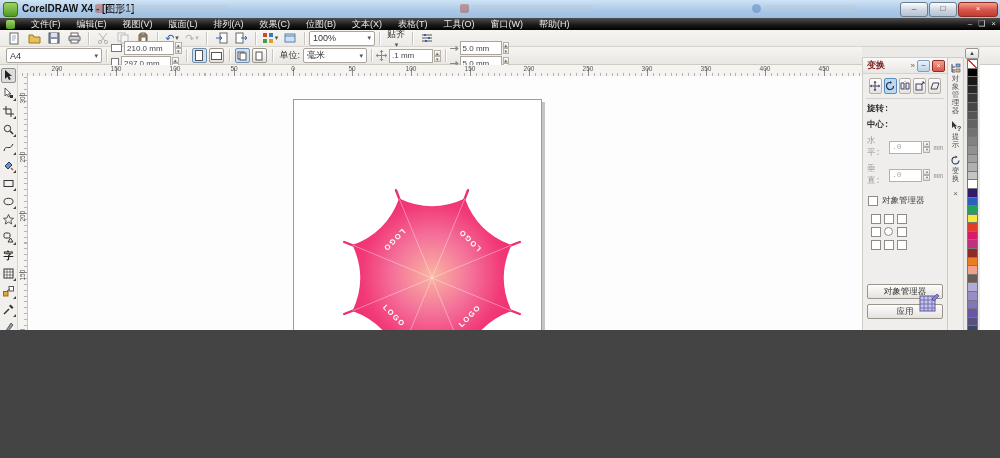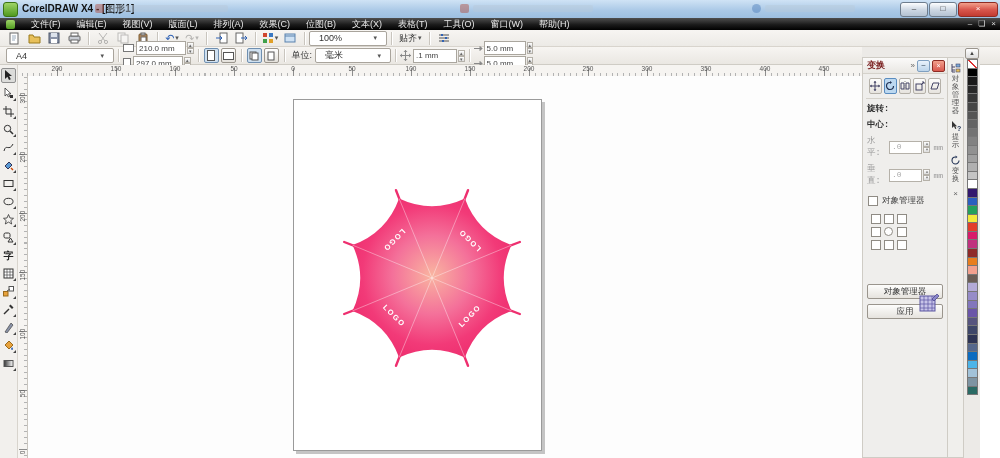--- a/index.html
+++ b/index.html
@@ -1,16 +1,16 @@
 <!DOCTYPE html>
 <html><head>
 <meta charset="utf-8">
 <style>
   html,body{margin:0;padding:0;background:#444;}
-  #app{position:relative;width:1000px;height:458px;overflow:hidden;
+  #app{position:relative;width:1000px;height:330px;overflow:hidden;
        font-family:"Liberation Sans","DejaVu Sans",sans-serif;background:#fff;
        -webkit-font-smoothing:antialiased;}
   
   .titlebar{position:absolute;left:0;top:0;width:1000px;height:18px;
     background:linear-gradient(#cfe3f5,#a9c8e6 60%,#9dbfe0);border-bottom:1px solid #7f9fc0;}
   .title-ico{position:absolute;left:3px;top:2px;width:13px;height:13px;background:linear-gradient(#9fd468,#4f9a1f);border-radius:3px;border:1px solid #3c7416;}
   .title-text{position:absolute;left:22px;top:2px;font-size:10px;color:#111;font-weight:bold;}
   .ghost{position:absolute;top:4px;height:10px;opacity:.45;}
   .ghost .gdot{display:inline-block;width:9px;height:9px;border-radius:2px;vertical-align:top;margin-right:4px;}
   .ghost .gbar{display:inline-block;width:120px;height:7px;border-radius:2px;background:#b9c9da;vertical-align:top;margin-top:1px;}
@@ -28,24 +28,24 @@
   .toolbar{position:absolute;left:0;top:30px;width:1000px;height:17px;
     background:linear-gradient(#f7f5f2,#eceae6);border-bottom:1px solid #d8d4cd;display:flex;align-items:center;padding-left:4px;box-sizing:border-box;}
   .propbar{position:absolute;left:0;top:47px;width:1000px;height:18px;
     background:linear-gradient(#f7f5f2,#eae7e2);border-bottom:1px solid #cfccc5;display:flex;align-items:center;padding-left:6px;box-sizing:border-box;}
   .tb-btn{width:18px;height:15px;display:flex;align-items:center;justify-content:center;margin:0 1px;border-radius:2px;}
   .tb-btn svg{display:block;}
   .tb-btn.dis{opacity:.38;}
   .sep{width:1px;height:13px;background:#c9c5be;box-shadow:1px 0 0 #fff;margin:0 4px;}
   .dd{font-size:7px;color:#555;margin-left:1px;}
   .combo{height:13px;background:#fff;border:1px solid #a9a49c;border-radius:2px;
-    font-size:9px;color:#333;display:flex;align-items:center;padding:0 9px;gap:0;}
+    font-size:9px;color:#333;display:flex;align-items:center;padding:0 3px;gap:0;}
   .combo .dd{margin-left:auto;}
   .glyphbtn{font-size:11px;color:#2f62b5;line-height:13px;}
-  .txtbtn{font-size:9px;color:#333;display:flex;align-items:center;gap:0;padding:0 3px;}
+  .txtbtn{font-size:9px;color:#333;display:flex;align-items:center;gap:0;padding:0 3px;flex-direction:column;}
   .spinbox{height:12px;background:#fff;border:1px solid #aaa69e;font-size:8px;color:#444;
     display:flex;align-items:center;padding:0 2px;}
   .spinctl{display:inline-flex;flex-direction:column;justify-content:center;margin-left:1px;}
   .spinctl span{font-size:5px;line-height:4px;color:#666;border:1px solid #b5b1a9;background:linear-gradient(#fff,#ddd);padding:0 1px;}
   .plabel{font-size:9px;color:#333;margin:0 3px;}
   .pageico{width:8px;height:10px;border:1px solid #777;background:#fff;margin-right:2px;}
   .orient{width:13px;height:13px;border:1px solid #9a958d;border-radius:2px;background:linear-gradient(#fff,#e4e1db);display:flex;align-items:center;justify-content:center;margin:0 1px;}
   .orient.sel{background:#cfe0f0;border-color:#6f8fb0;}
   .orient i{display:block;border:1px solid #555;background:#fff;}
   

